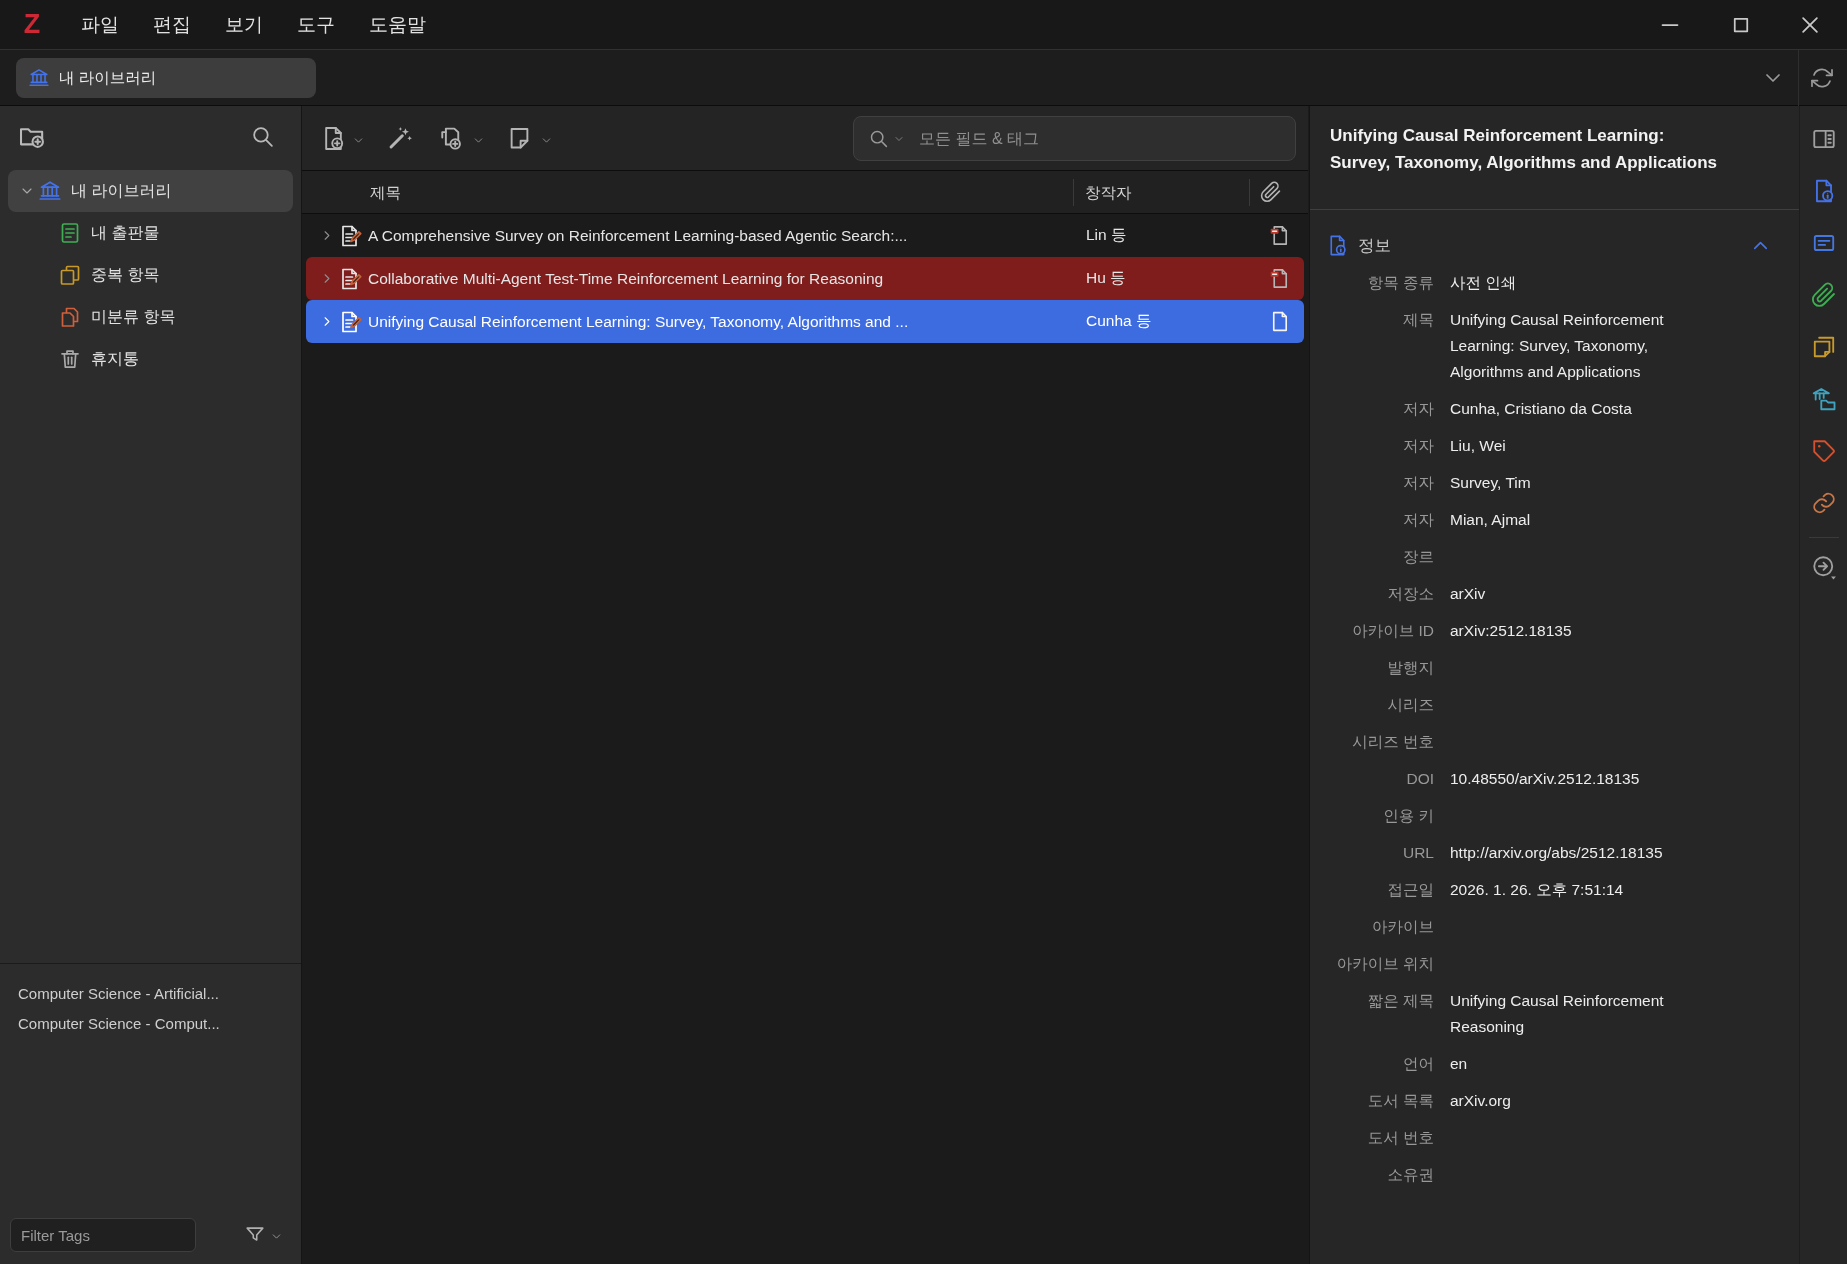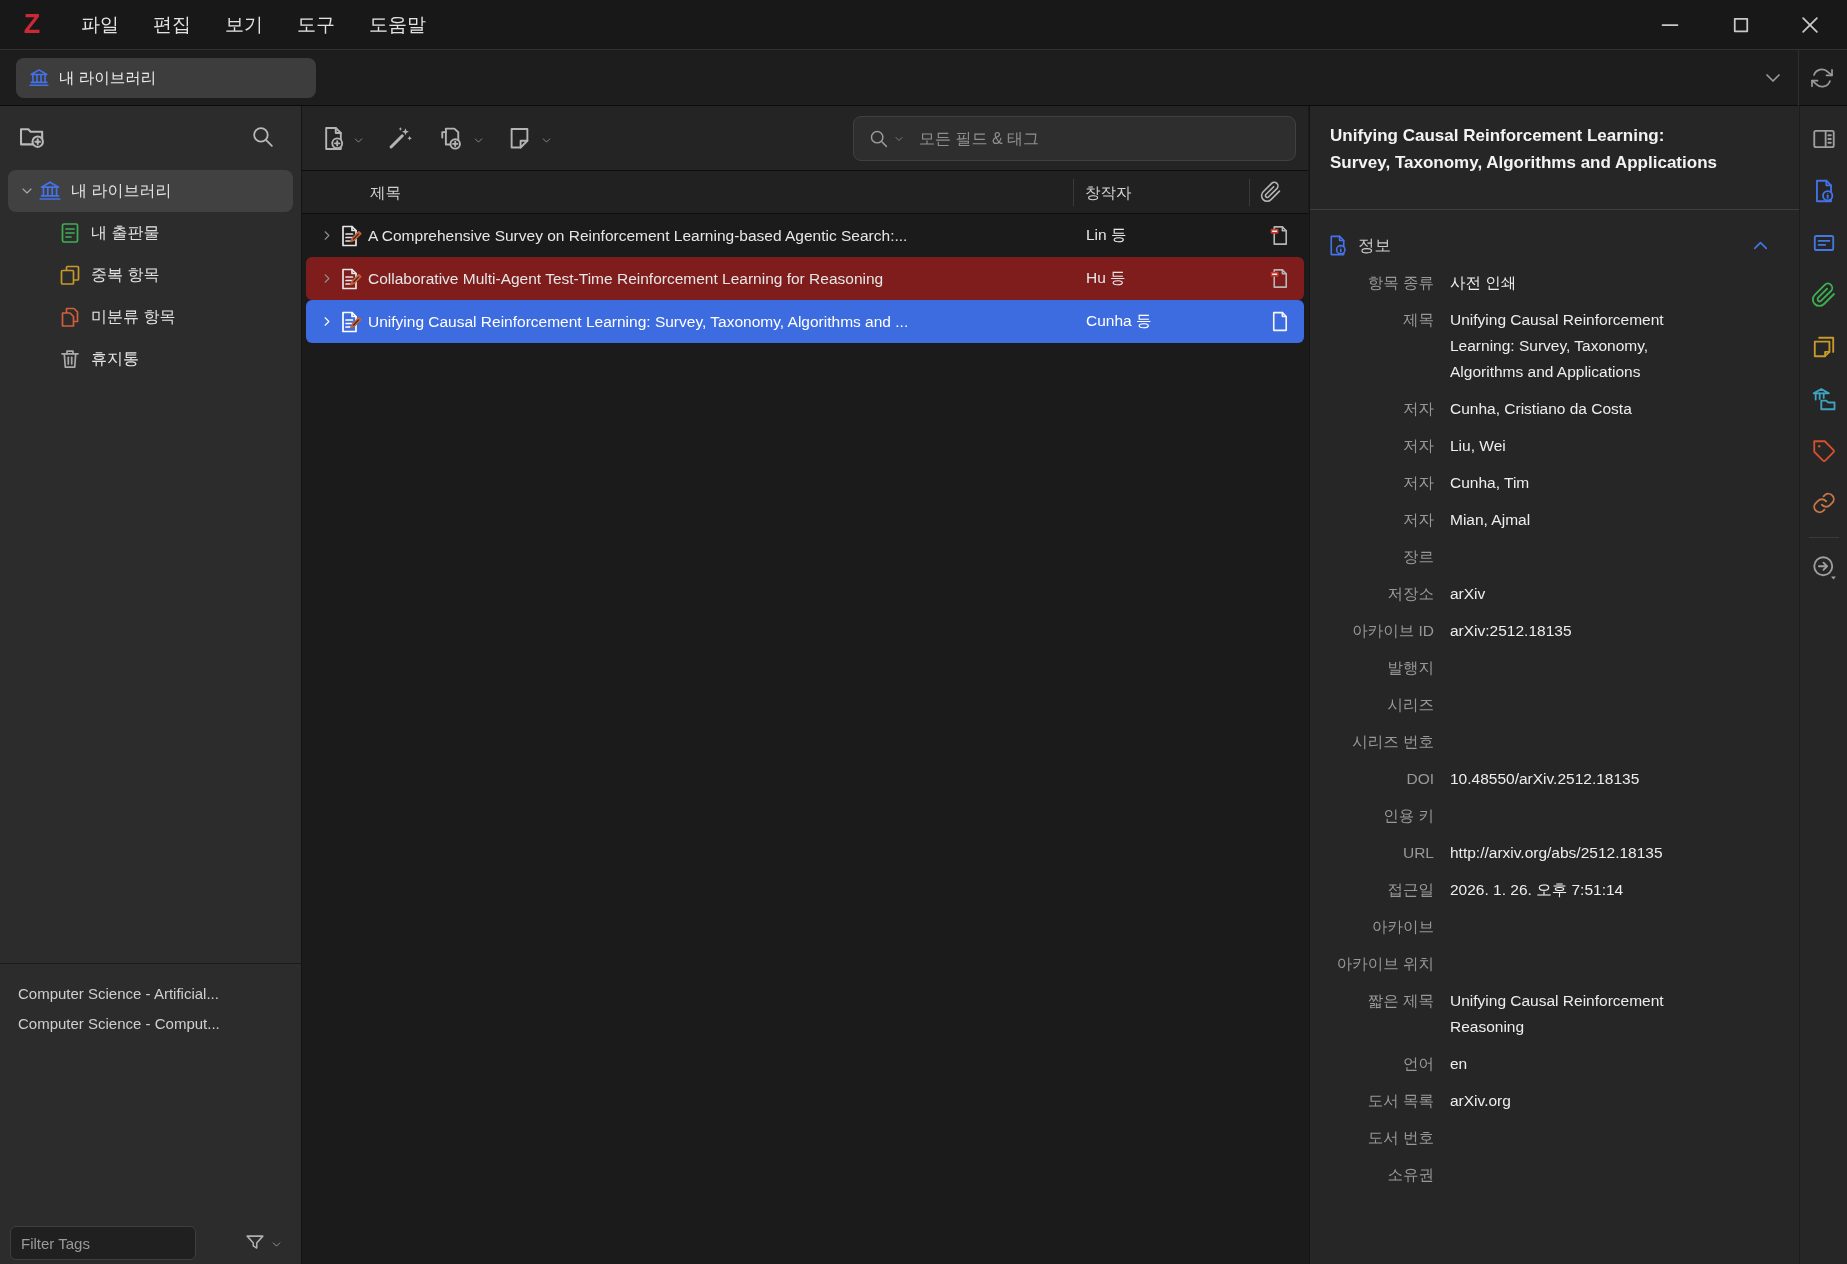--- a/index.html
+++ b/index.html
@@ -39,21 +39,21 @@
   #sidebar-tree { padding-top:2px; }
   .tree-row { height:42px; margin:0 8px; border-radius:8px; display:flex; align-items:center; font-size:16px; color:#e3e3e3; }
   .tree-row.selected { background:#414141; }
   .tree-row .twisty { width:22px; height:16px; color:#a9a9a9; margin-left:8px; }
   .tree-row.lvl1 { padding-left:50px; }
   .tree-row .icon.ci { width:24px; height:24px; margin-right:9px; }
 
   #tag-pane { position:absolute; left:0; top:857px; bottom:0; right:0; border-top:1px solid #1b1b1b; }
   #tag-list { padding:15px 0 0 18px; }
   .tag-item { display:block; font-size:15px; line-height:30px; color:#cfcfcf; }
-  #tag-filter-row { position:absolute; left:10px; bottom:4px; right:8px; height:34px; }
+  #tag-filter-row { position:absolute; left:10px; bottom:12px; right:8px; height:34px; }
   #tag-filter { width:186px; height:34px; background:#202020; border:1px solid #3e3e3e; border-radius:6px;
     color:#b5b5b5; font-size:15px; padding:0 10px; outline:none; font-family:inherit; }
   #tag-filter::placeholder { color:#9a9a9a; }
   #tag-filter-funnel { position:absolute; left:234px; top:6px; width:22px; height:22px; color:#b0b0b0; }
   #tag-filter-caret { position:absolute; left:260px; top:12px; width:13px; height:13px; color:#9a9a9a; }
 
   
   #center { position:absolute; left:302px; top:0; width:1006px; height:100%; background:#1b1b1b; }
   #item-toolbar { position:relative; height:65px; background:#242424; border-bottom:1px solid #0d0d0d; }
   .tb-btn { position:absolute; top:19px; width:27px; height:27px; color:#b4b4b4; }
@@ -478,21 +478,21 @@
           <div class="field-row">
     <span class="f-label">저자</span>
     <span class="f-value">Cunha, Cristiano da Costa</span>
   </div>
           <div class="field-row">
     <span class="f-label">저자</span>
     <span class="f-value">Liu, Wei</span>
   </div>
           <div class="field-row">
     <span class="f-label">저자</span>
-    <span class="f-value">Cunha, Tim</span>
+    <span class="f-value">Survey, Tim</span>
   </div>
           <div class="field-row">
     <span class="f-label">저자</span>
     <span class="f-value">Mian, Ajmal</span>
   </div>
           <div class="field-row">
     <span class="f-label">장르</span>
     <span class="f-value"></span>
   </div>
           <div class="field-row">

